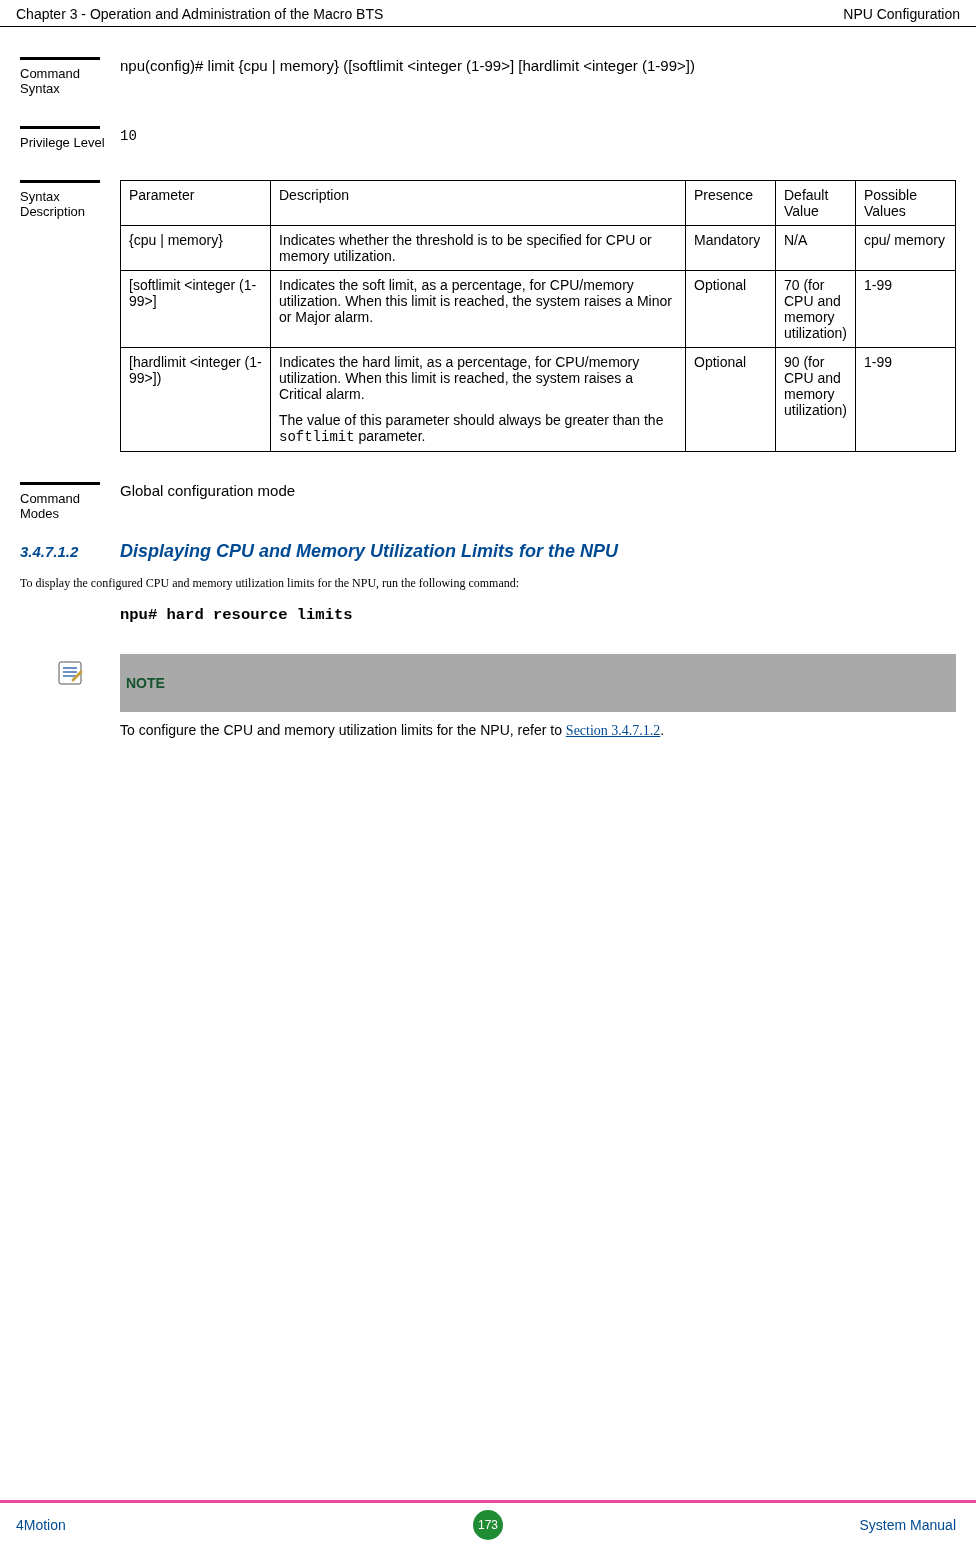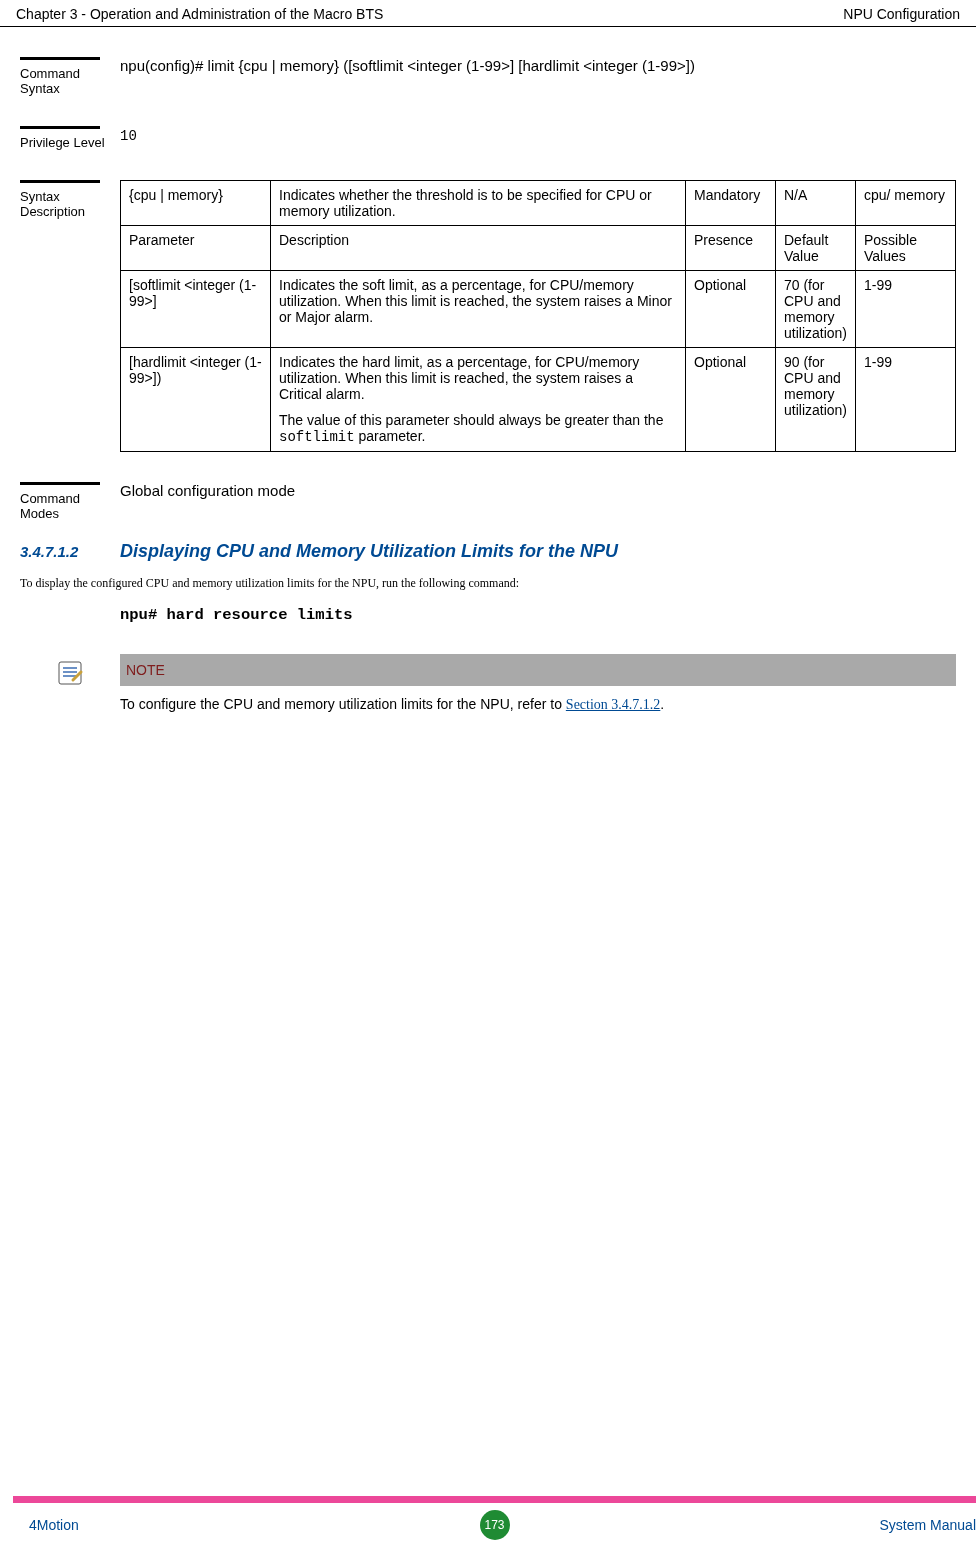--- a/index.html
+++ b/index.html
@@ -104,40 +104,40 @@
   .note-block .icon-col {
     width: 100px;
     flex: 0 0 100px;
     display:flex;
     justify-content:center;
     padding-top:4px;
   }
   .note-block .note-body { flex: 1; }
   .note-label {
     background: #a9a9a9;
-    font-weight: normal;
-    font-size: 14px;
-    padding: 8px 6px;
-    color: #7f1d1d;
+    font-weight: bold;
+    font-size: 14px;
+    padding: 21px 6px;
+    color: #14532d;
   }
   .note-text {
     font-size: 14px;
     margin-top: 10px;
   }
   .note-text a { color: #004a93; font-family: Georgia, serif; }
   .footer {
     position: absolute;
     bottom: 0;
-    left: 13px;
+    left: 0;
     right: 0;
-    padding: 14px 0 12px 16px;
+    padding: 14px 20px 12px 16px;
     display: flex;
     justify-content: space-between;
     align-items: center;
-    border-top: 7px solid #ec4899;
+    border-top: 3px solid #ec4899;
     font-size: 14px;
     color: #004a93;
   }
   .footer .pagecircle {
     width: 30px;
     height: 30px;
     border-radius: 50%;
     background: #1f8b33;
     color: #fff;
     display: flex;
@@ -185,32 +185,32 @@
       <table class="tbl">
         <colgroup>
           <col style="width:150px">
             <col>
             <col style="width:90px">
             <col style="width:80px">
             <col style="width:100px">
         </colgroup>
         <tbody>
             <tr>
+          <th>Parameter</th>
+          <th>Description</th>
+          <th>Presence</th>
+          <th>Default Value</th>
+          <th>Possible Values</th>
+        </tr>
+        <tr>
           <td>{cpu | memory}</td>
           <td>Indicates whether the threshold is to be specified for CPU or memory utilization.</td>
           <td>Mandatory</td>
           <td>N/A</td>
           <td>cpu/ memory</td>
-        </tr>
-        <tr>
-          <th>Parameter</th>
-          <th>Description</th>
-          <th>Presence</th>
-          <th>Default Value</th>
-          <th>Possible Values</th>
         </tr>
         <tr>
           <td>[softlimit &lt;integer (1-99&gt;]</td>
           <td>Indicates the soft limit, as a percentage, for CPU/memory utilization. When this limit is reached, the system raises a Minor or Major alarm.</td>
           <td>Optional</td>
           <td>70 (for CPU and memory utilization)</td>
           <td>1-99</td>
         </tr>
         <tr>
           <td>[hardlimit &lt;integer (1-99&gt;])</td>

